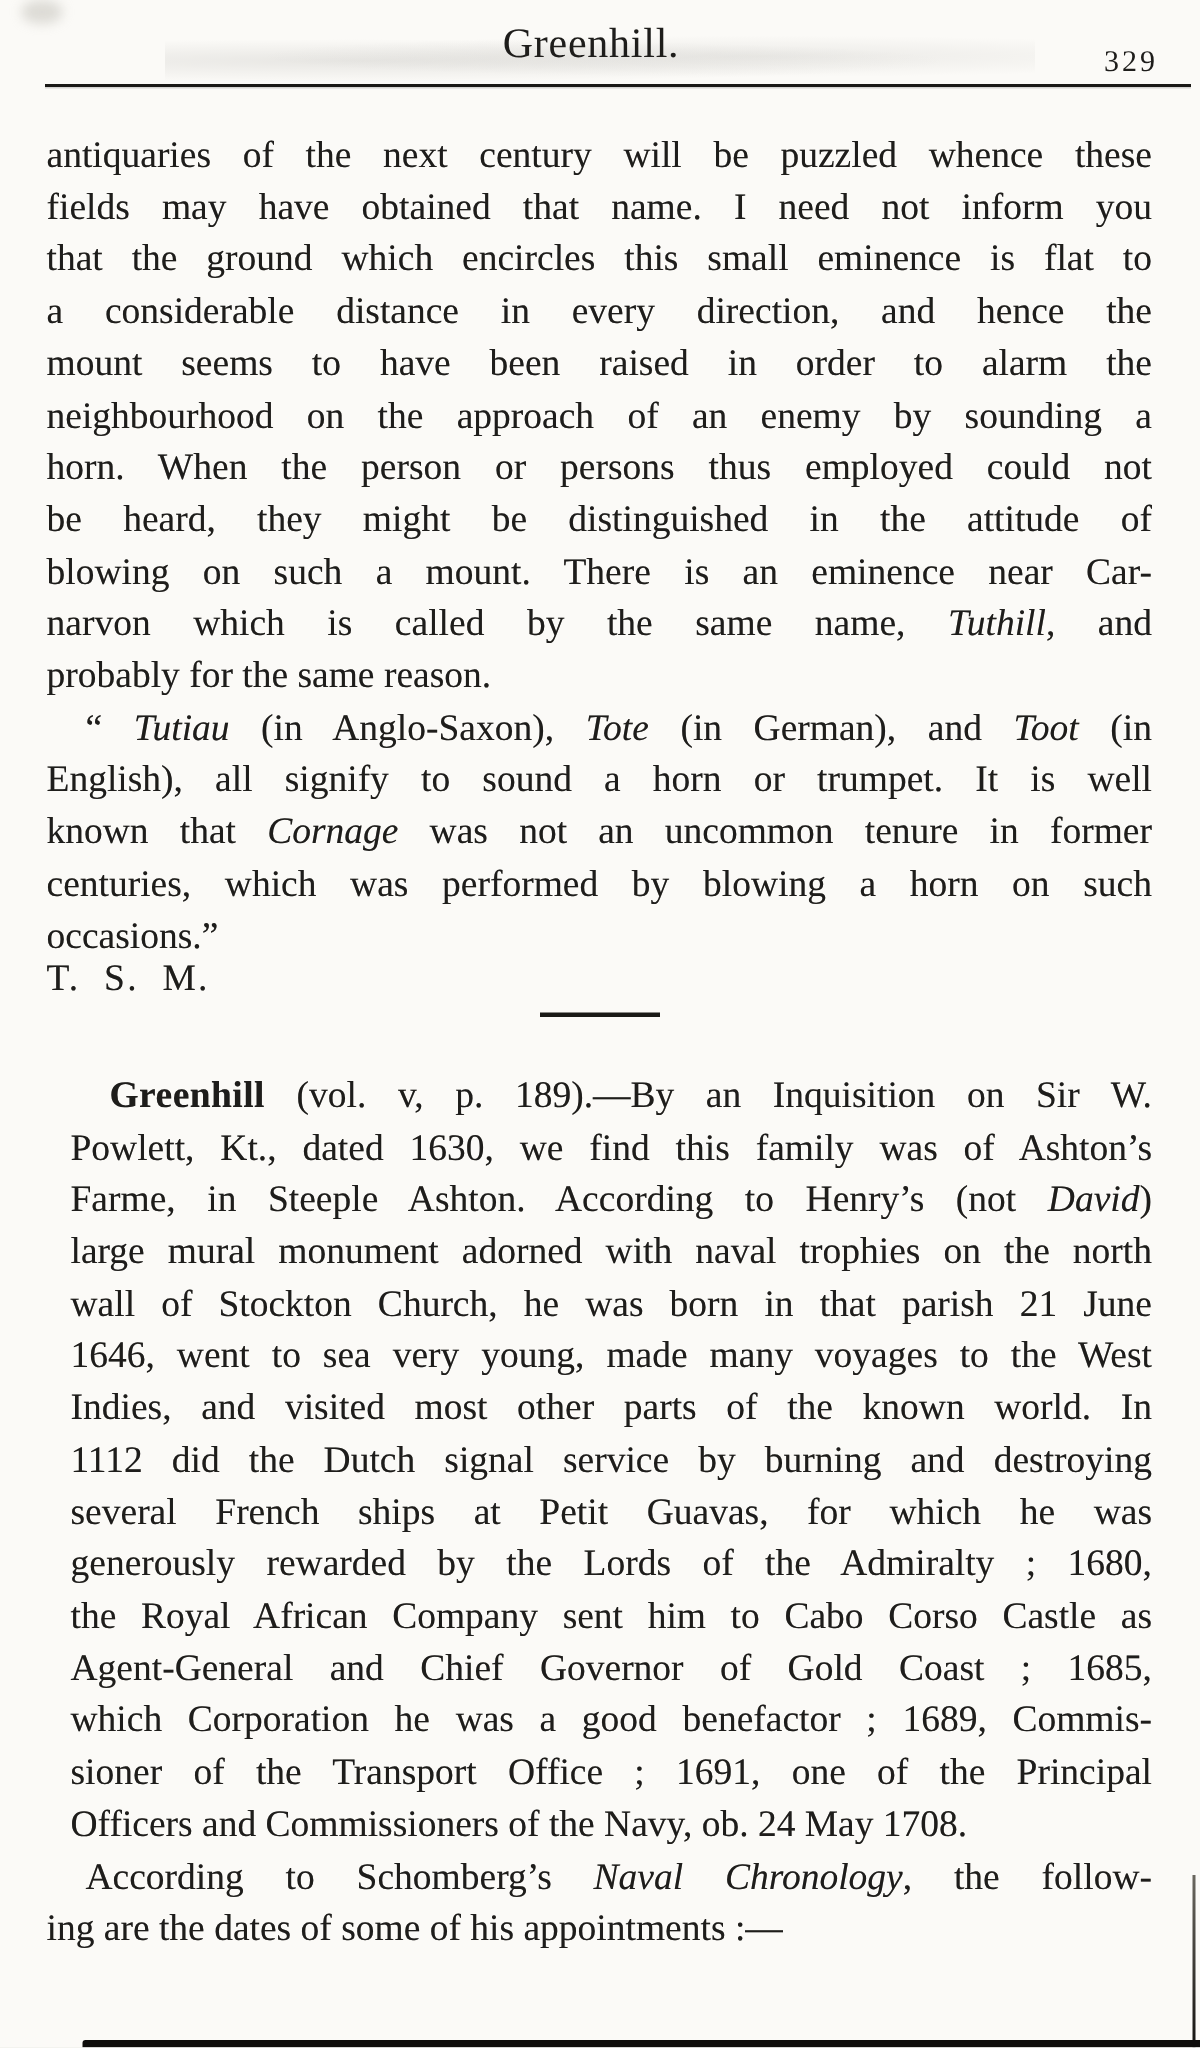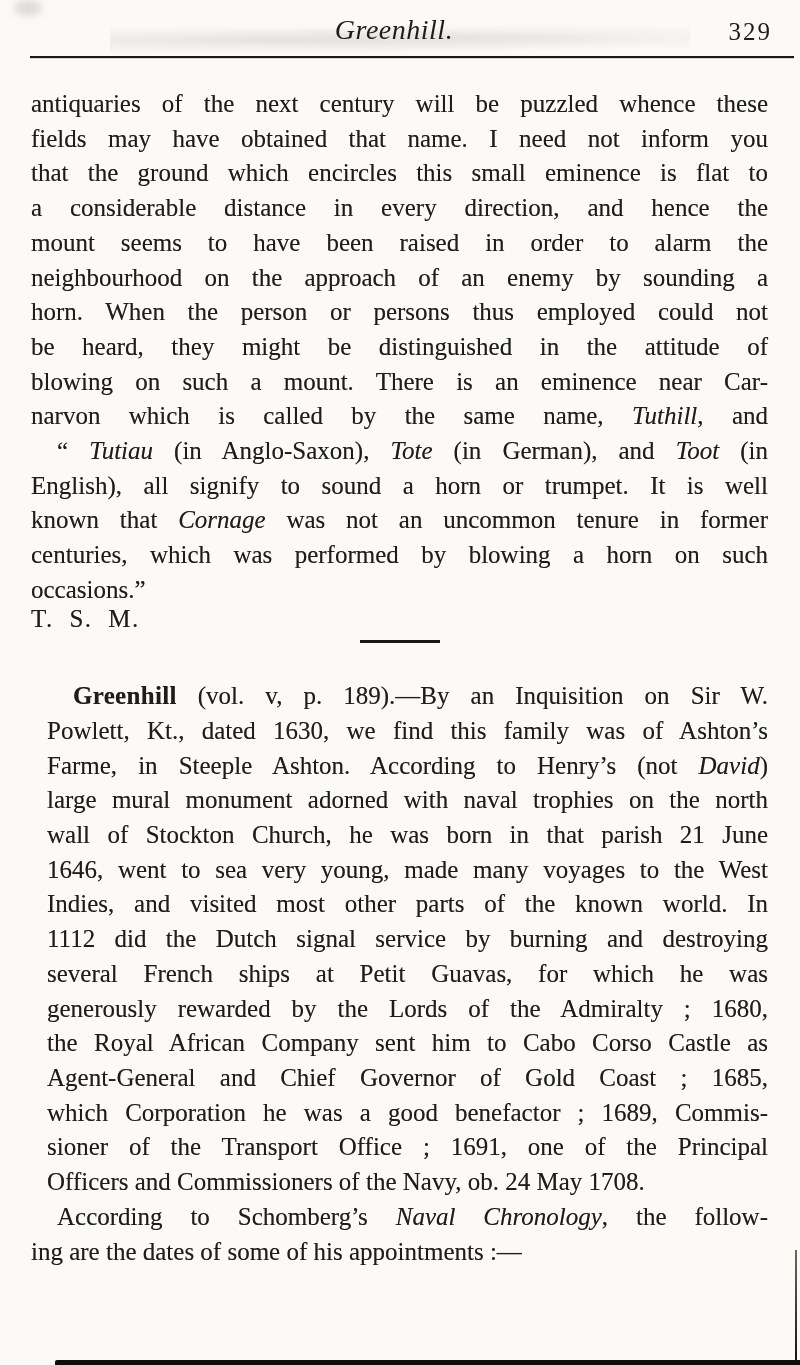--- a/index.html
+++ b/index.html
@@ -8,24 +8,24 @@
   .page {
     position:relative; width:800px; height:1365px; margin:0 auto;
     background:var(--paper); overflow:hidden;
     font-family:"Liberation Serif","DejaVu Serif",serif;
     color:var(--ink);
   }
   
   .header { position:absolute; top:10px; left:0; right:0; height:44px; }
   .header-title {
     position:absolute; left:0; right:12px; top:4px; text-align:center;
-    font-style:italic; font-size:28px; letter-spacing:0.5px;
+    font-size:28px; letter-spacing:0.5px;
   }
   .page-number {
-    position:absolute; right:28px; top:8px; font-size:25px; letter-spacing:2px;
+    position:absolute; right:28px; top:20px; font-size:20px; letter-spacing:2px;
   }
   .header-noise {
     position:absolute; left:110px; top:14px; width:580px; height:30px;
     background:
       radial-gradient(ellipse at 22% 55%, rgba(60,58,52,0.10), transparent 62%),
       radial-gradient(ellipse at 68% 45%, rgba(60,58,52,0.08), transparent 60%);
     pointer-events:none;
   }
   .head-rule {
     position:absolute; top:56px; left:30px; right:6px; height:2px;
@@ -83,20 +83,21 @@
         <div class="line"><span>antiquaries of the next century will be puzzled whence these</span></div>
         <div class="line"><span>fields may have obtained that name.  I need not inform you</span></div>
         <div class="line"><span>that the ground which encircles this small eminence is flat to</span></div>
         <div class="line"><span>a considerable distance in every direction, and hence the</span></div>
         <div class="line"><span>mount seems to have been raised in order to alarm the</span></div>
         <div class="line"><span>neighbourhood on the approach of an enemy by sounding a</span></div>
         <div class="line"><span>horn.  When the person or persons thus employed could not</span></div>
         <div class="line"><span>be heard, they might be distinguished in the attitude of</span></div>
         <div class="line"><span>blowing on such a mount.  There is an eminence near Car-</span></div>
         <div class="line"><span>narvon which is called by the same name, </span><span class="it">Tuthill</span><span>, and</span></div>
+        <div class="line line-end"><span>probably for the same reason.</span></div>
       </div>
     <div>
         <div class="line line-indent"><span>“ </span><span class="it">Tutiau</span><span> (in Anglo-Saxon), </span><span class="it">Tote</span><span> (in German), and </span><span class="it">Toot</span><span> (in</span></div>
         <div class="line"><span>English), all signify to sound a horn or trumpet.  It is well</span></div>
         <div class="line"><span>known that </span><span class="it">Cornage</span><span> was not an uncommon tenure in former</span></div>
         <div class="line"><span>centuries, which was performed by blowing a horn on such</span></div>
         <div class="line line-end"><span>occasions.”</span></div>
       </div>
     <div class="signature">T. S. M.</div>
     <div class="section-divider"></div>

